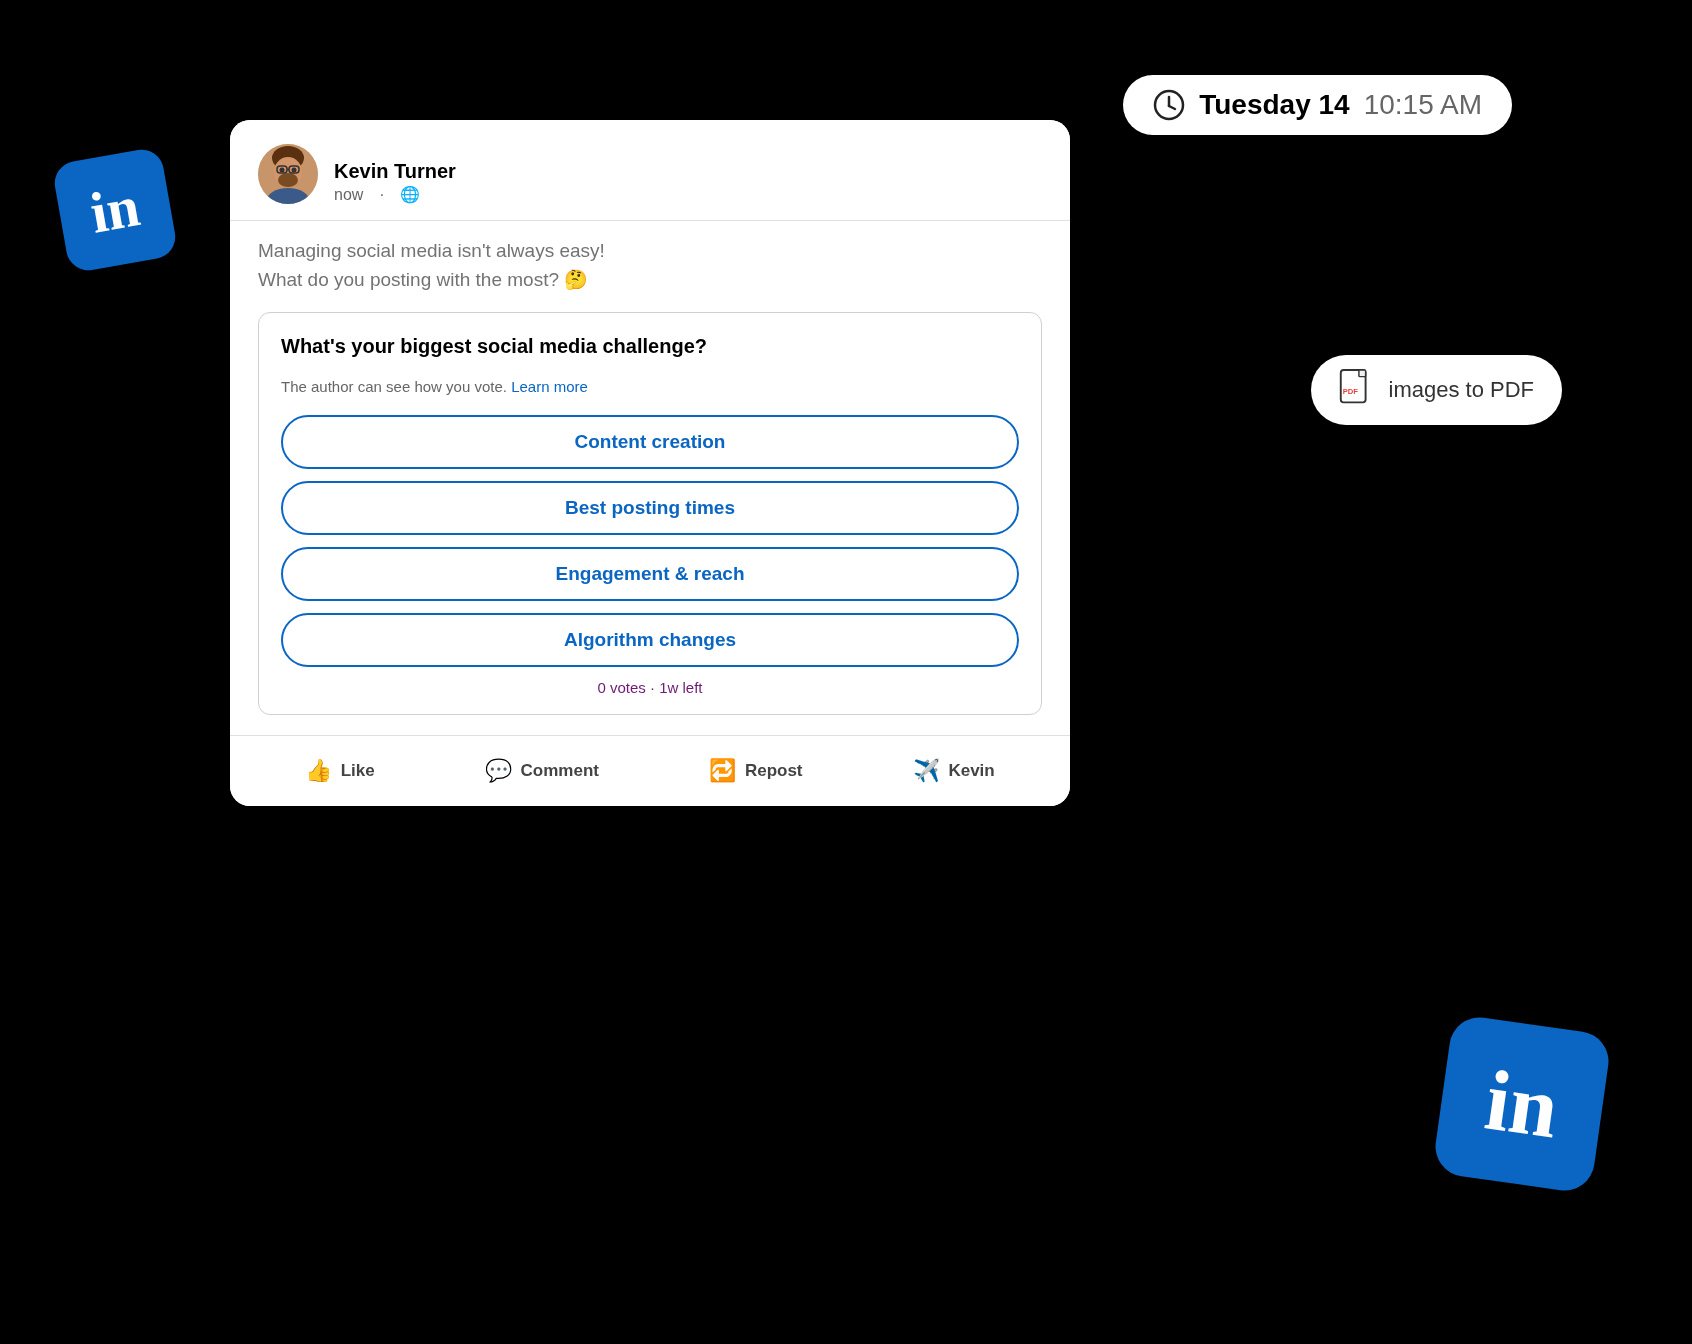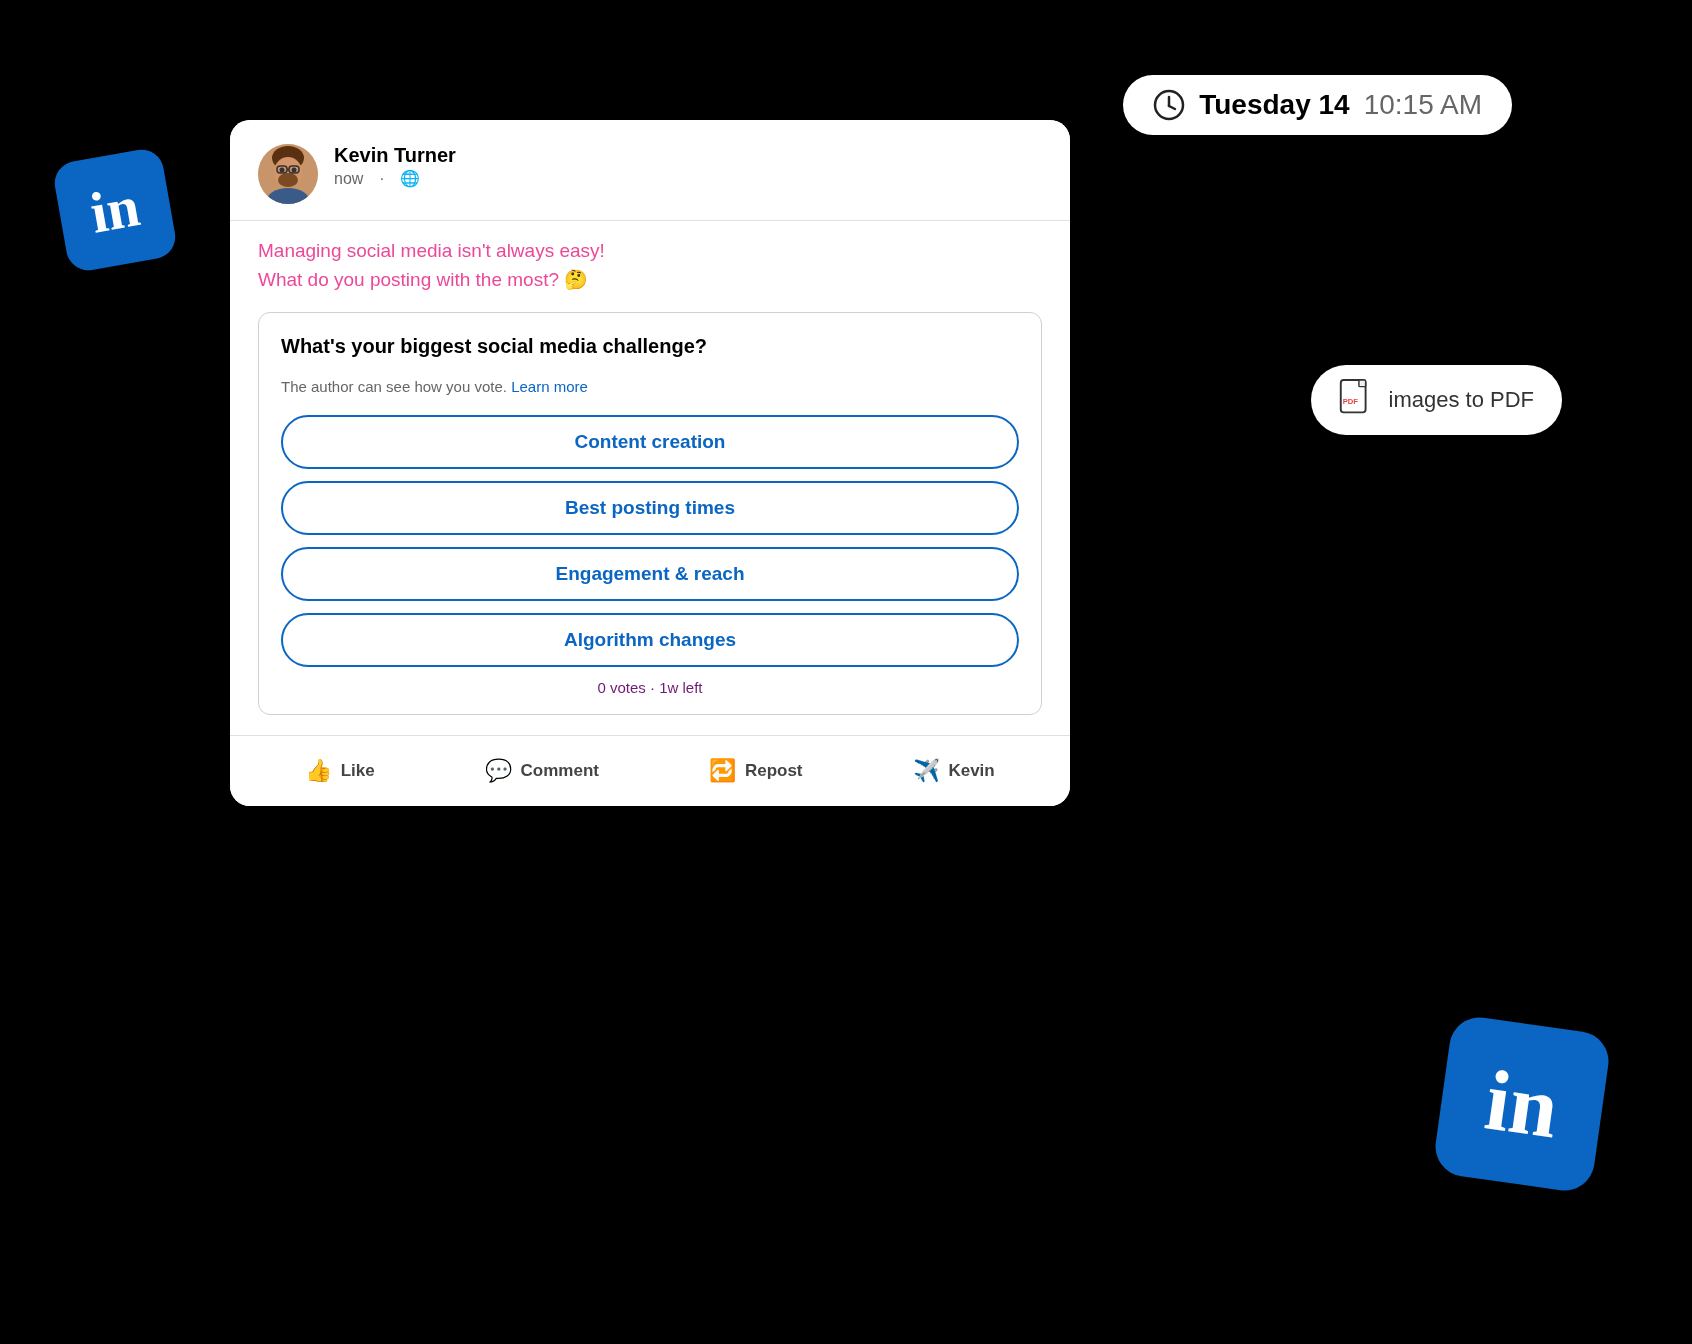--- a/index.html
+++ b/index.html
@@ -96,21 +96,21 @@
 
     .time-widget .time {
       font-size: 28px;
       font-weight: 400;
       color: #666;
     }
 
     
     .pdf-widget {
       position: absolute;
-      top: 365px;
+      top: 355px;
       right: 130px;
       background: #fff;
       border-radius: 50px;
       padding: 14px 28px;
       display: flex;
       align-items: center;
       gap: 14px;
       box-shadow: 0 6px 20px rgba(0,0,0,0.3);
       z-index: 20;
     }
@@ -137,21 +137,21 @@
       overflow: hidden;
       box-shadow: 0 16px 48px rgba(0,0,0,0.5);
       z-index: 5;
     }
 
     
     .post-header {
       background: #fff;
       padding: 24px 28px 16px;
       display: flex;
-      align-items: flex-start;
+      align-items: flex-end;
       gap: 16px;
       border-bottom: 1px solid #e0e0e0;
     }
 
     .avatar {
       width: 60px;
       height: 60px;
       border-radius: 50%;
       background: #c8a882;
       overflow: hidden;
@@ -183,21 +183,21 @@
     }
 
     
     .post-body {
       background: #fff;
       padding: 16px 28px 20px;
     }
 
     .post-text {
       font-size: 19px;
-      color: #ec4899;
+      color: #737373;
       line-height: 1.5;
       margin-bottom: 18px;
     }
 
     
     .poll-card {
       border: 1.5px solid #d0d0d0;
       border-radius: 12px;
       padding: 22px 22px 18px;
       background: #fff;

